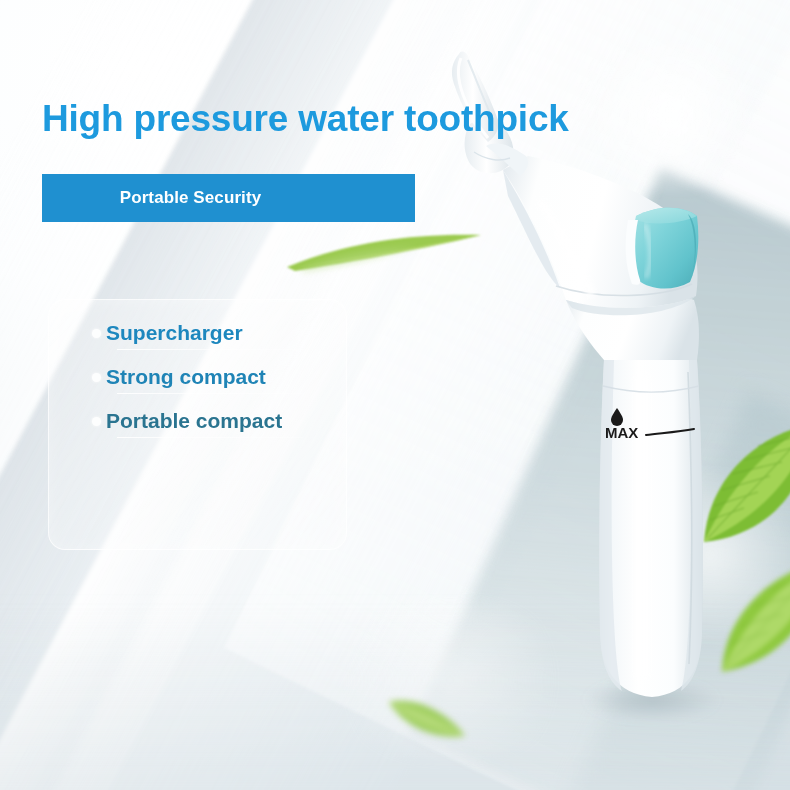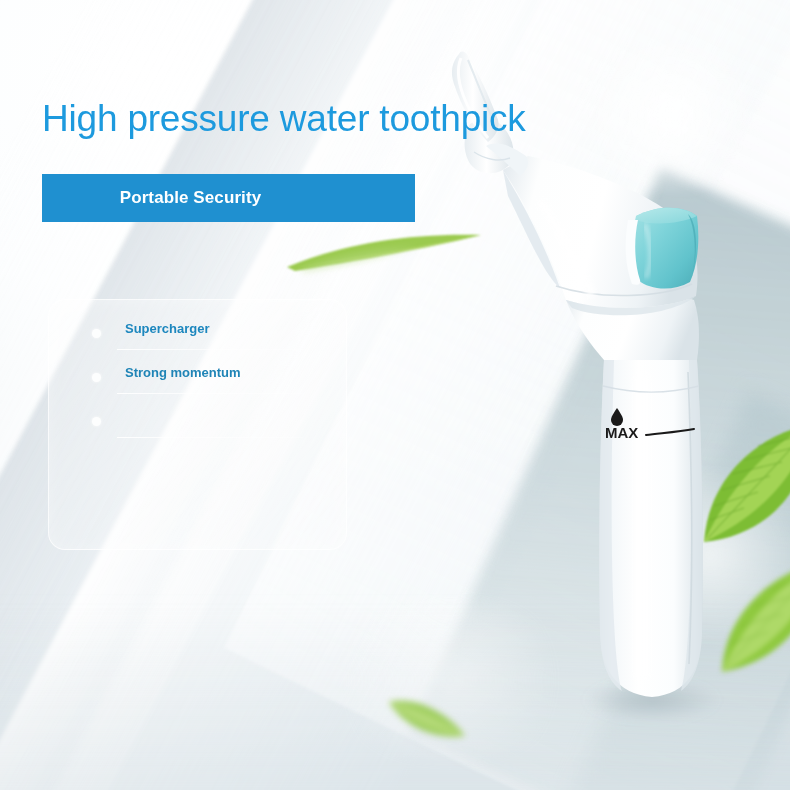--- a/index.html
+++ b/index.html
@@ -71,21 +71,21 @@
 
   
   .leaf{position:absolute;}
   .leaf.blur1{filter:blur(1.2px);}
   .leaf.blur2{filter:blur(2.4px);}
   .leaf.blur3{filter:blur(3.4px);}
 
   
   .headline{
     position:absolute;left:42px;top:98px;
-    font-size:37px;font-weight:normal;letter-spacing:-0.2px;
+    font-size:37px;font-weight:bold;letter-spacing:-0.2px;
     color:#1d9ade;white-space:nowrap;
   }
 
   .banner{
     position:absolute;left:42px;top:174px;width:373px;height:48px;
     background:#1f90d0;
     display:flex;align-items:center;justify-content:center;
   }
   .banner-text{
     color:#ffffff;font-size:17px;font-weight:bold;letter-spacing:.1px;
@@ -100,22 +100,22 @@
     background:linear-gradient(135deg,rgba(255,255,255,.34),rgba(255,255,255,.14));
     box-shadow:0 1px 14px rgba(255,255,255,.25) inset;
   }
   .feature-list{position:absolute;inset:0;padding:16px 0 0 0;}
   .feature-row{position:relative;height:44px;}
   .bullet{
     position:absolute;left:43px;top:13px;width:9px;height:9px;border-radius:50%;
     background:#fdfefe;box-shadow:0 0 3px rgba(255,255,255,.9);
   }
   .feature-label{
-    position:absolute;left:76px;top:5px;
-    font-size:13px;font-weight:bold;white-space:nowrap;
+    position:absolute;left:57px;top:5px;
+    font-size:21px;font-weight:bold;white-space:nowrap;
   }
   .rule{
     position:absolute;left:68px;top:33px;width:186px;height:1px;
     background:linear-gradient(90deg,rgba(255,255,255,.95),rgba(255,255,255,.25));
   }
 
   
   #product{position:absolute;left:0;top:0;width:790px;height:790px;pointer-events:none;}
 </style>
 </head>
@@ -314,27 +314,28 @@
     <div class="feature-list">
 
       <div class="feature-row">
         <span class="bullet"></span>
         <span class="feature-label" style="color:#1d87be">Supercharger</span>
         <span class="rule"></span>
       </div>
 
       <div class="feature-row">
         <span class="bullet"></span>
-        <span class="feature-label" style="color:#1f84b6">Strong momentum</span>
+        <span class="feature-label" style="color:#1f84b6">Strong compact</span>
         <span class="rule"></span>
       </div>
 
 
       <div class="feature-row">
         <span class="bullet"></span>
+        <span class="feature-label" style="color:#2a7490">Portable compact</span>
         <span class="rule"></span>
       </div>
 
 
     </div>
   </div>
 
 </div>
 
 </body></html>

